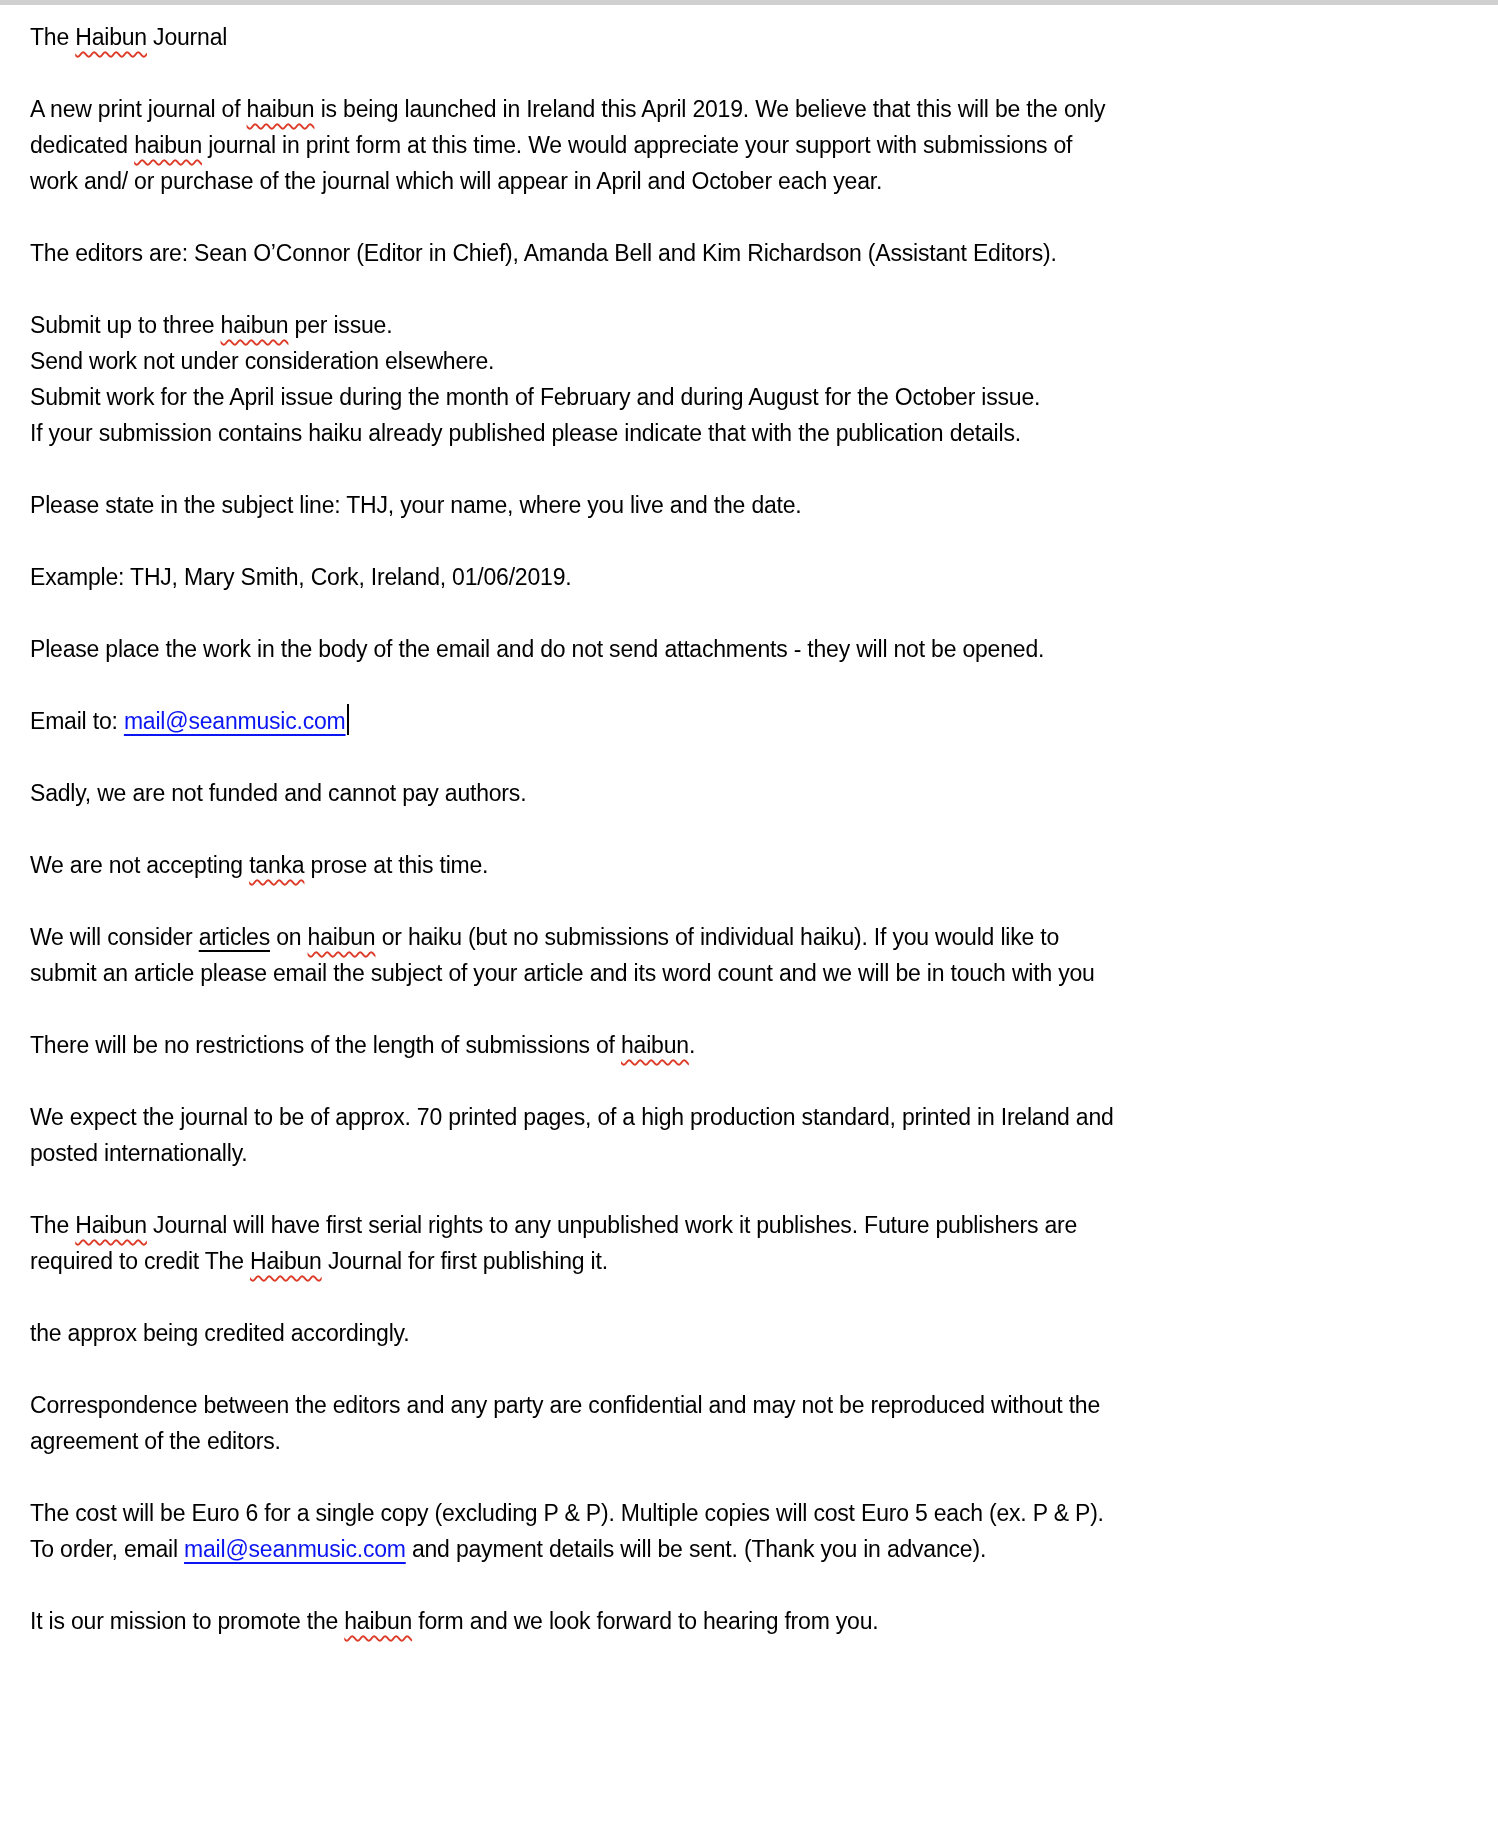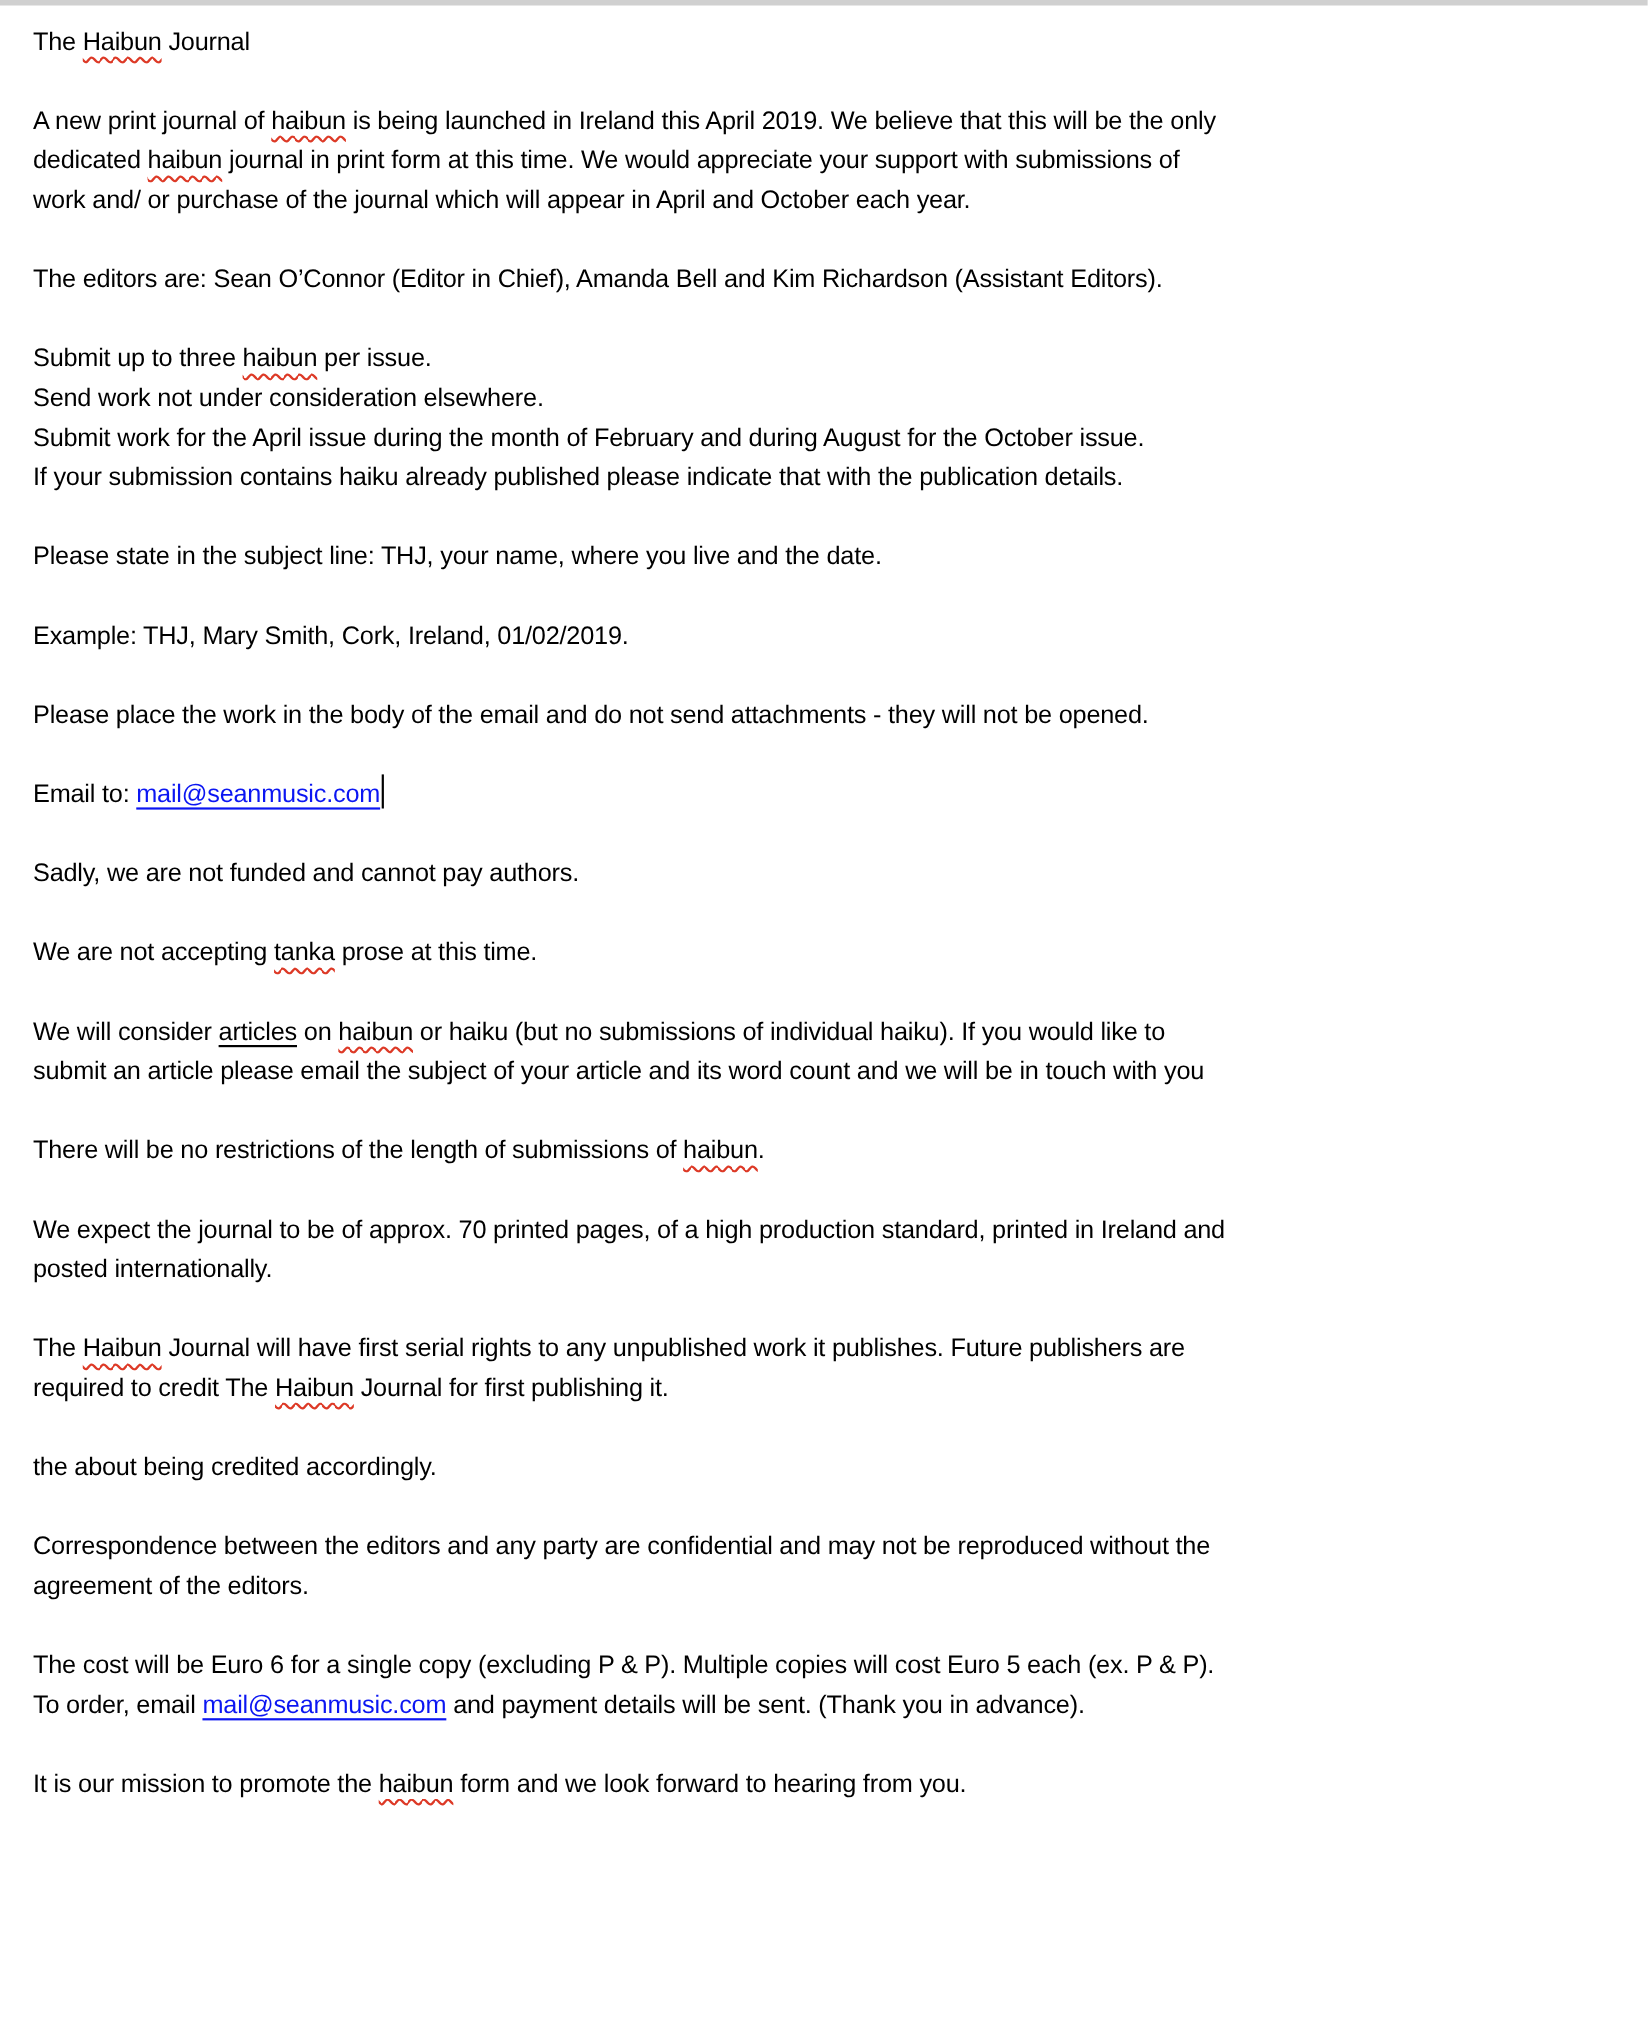--- a/index.html
+++ b/index.html
@@ -83,21 +83,21 @@
       <div class="paragraph">
         <div class="line"><span class="run">Submit up to three </span><span class="squiggle">haibun</span><span class="run"> per issue.</span></div>
         <div class="line"><span class="run">Send work not under consideration elsewhere.</span></div>
         <div class="line"><span class="run">Submit work for the April issue during the month of February and during August for the October issue.</span></div>
         <div class="line"><span class="run">If your submission contains haiku already published please indicate that with the publication details.</span></div>
       </div>
       <div class="paragraph">
         <div class="line"><span class="run">Please state in the subject line: THJ, your name, where you live and the date.</span></div>
       </div>
       <div class="paragraph">
-        <div class="line"><span class="run">Example: THJ, Mary Smith, Cork, Ireland, 01/02/2019.</span></div>
+        <div class="line"><span class="run">Example: THJ, Mary Smith, Cork, Ireland, 01/06/2019.</span></div>
       </div>
       <div class="paragraph">
         <div class="line"><span class="run">Please place the work in the body of the email and do not send attachments - they will not be opened.</span></div>
       </div>
       <div class="paragraph">
         <div class="line"><span class="run">Email to: </span><a class="link">mail@seanmusic.com</a><span class="caret"></span></div>
       </div>
       <div class="paragraph">
         <div class="line"><span class="run">Sadly, we are not funded and cannot pay authors.</span></div>
       </div>
@@ -113,21 +113,21 @@
       </div>
       <div class="paragraph">
         <div class="line"><span class="run">We expect the journal to be of approx. 70 printed pages, of a high production standard, printed in Ireland and</span></div>
         <div class="line"><span class="run">posted internationally.</span></div>
       </div>
       <div class="paragraph">
         <div class="line"><span class="run">The </span><span class="squiggle">Haibun</span><span class="run"> Journal will have first serial rights to any unpublished work it publishes. Future publishers are</span></div>
         <div class="line"><span class="run">required to credit The </span><span class="squiggle">Haibun</span><span class="run"> Journal for first publishing it.</span></div>
       </div>
       <div class="paragraph">
-        <div class="line"><span class="run">the about being credited accordingly.</span></div>
+        <div class="line"><span class="run">the approx being credited accordingly.</span></div>
       </div>
       <div class="paragraph">
         <div class="line"><span class="run">Correspondence between the editors and any party are confidential and may not be reproduced without the</span></div>
         <div class="line"><span class="run">agreement of the editors.</span></div>
       </div>
       <div class="paragraph">
         <div class="line"><span class="run">The cost will be Euro 6 for a single copy (excluding P &amp; P). Multiple copies will cost Euro 5 each (ex. P &amp; P).</span></div>
         <div class="line"><span class="run">To order, email </span><a class="link">mail@seanmusic.com</a><span class="run"> and payment details will be sent. (Thank you in advance).</span></div>
       </div>
       <div class="paragraph">

